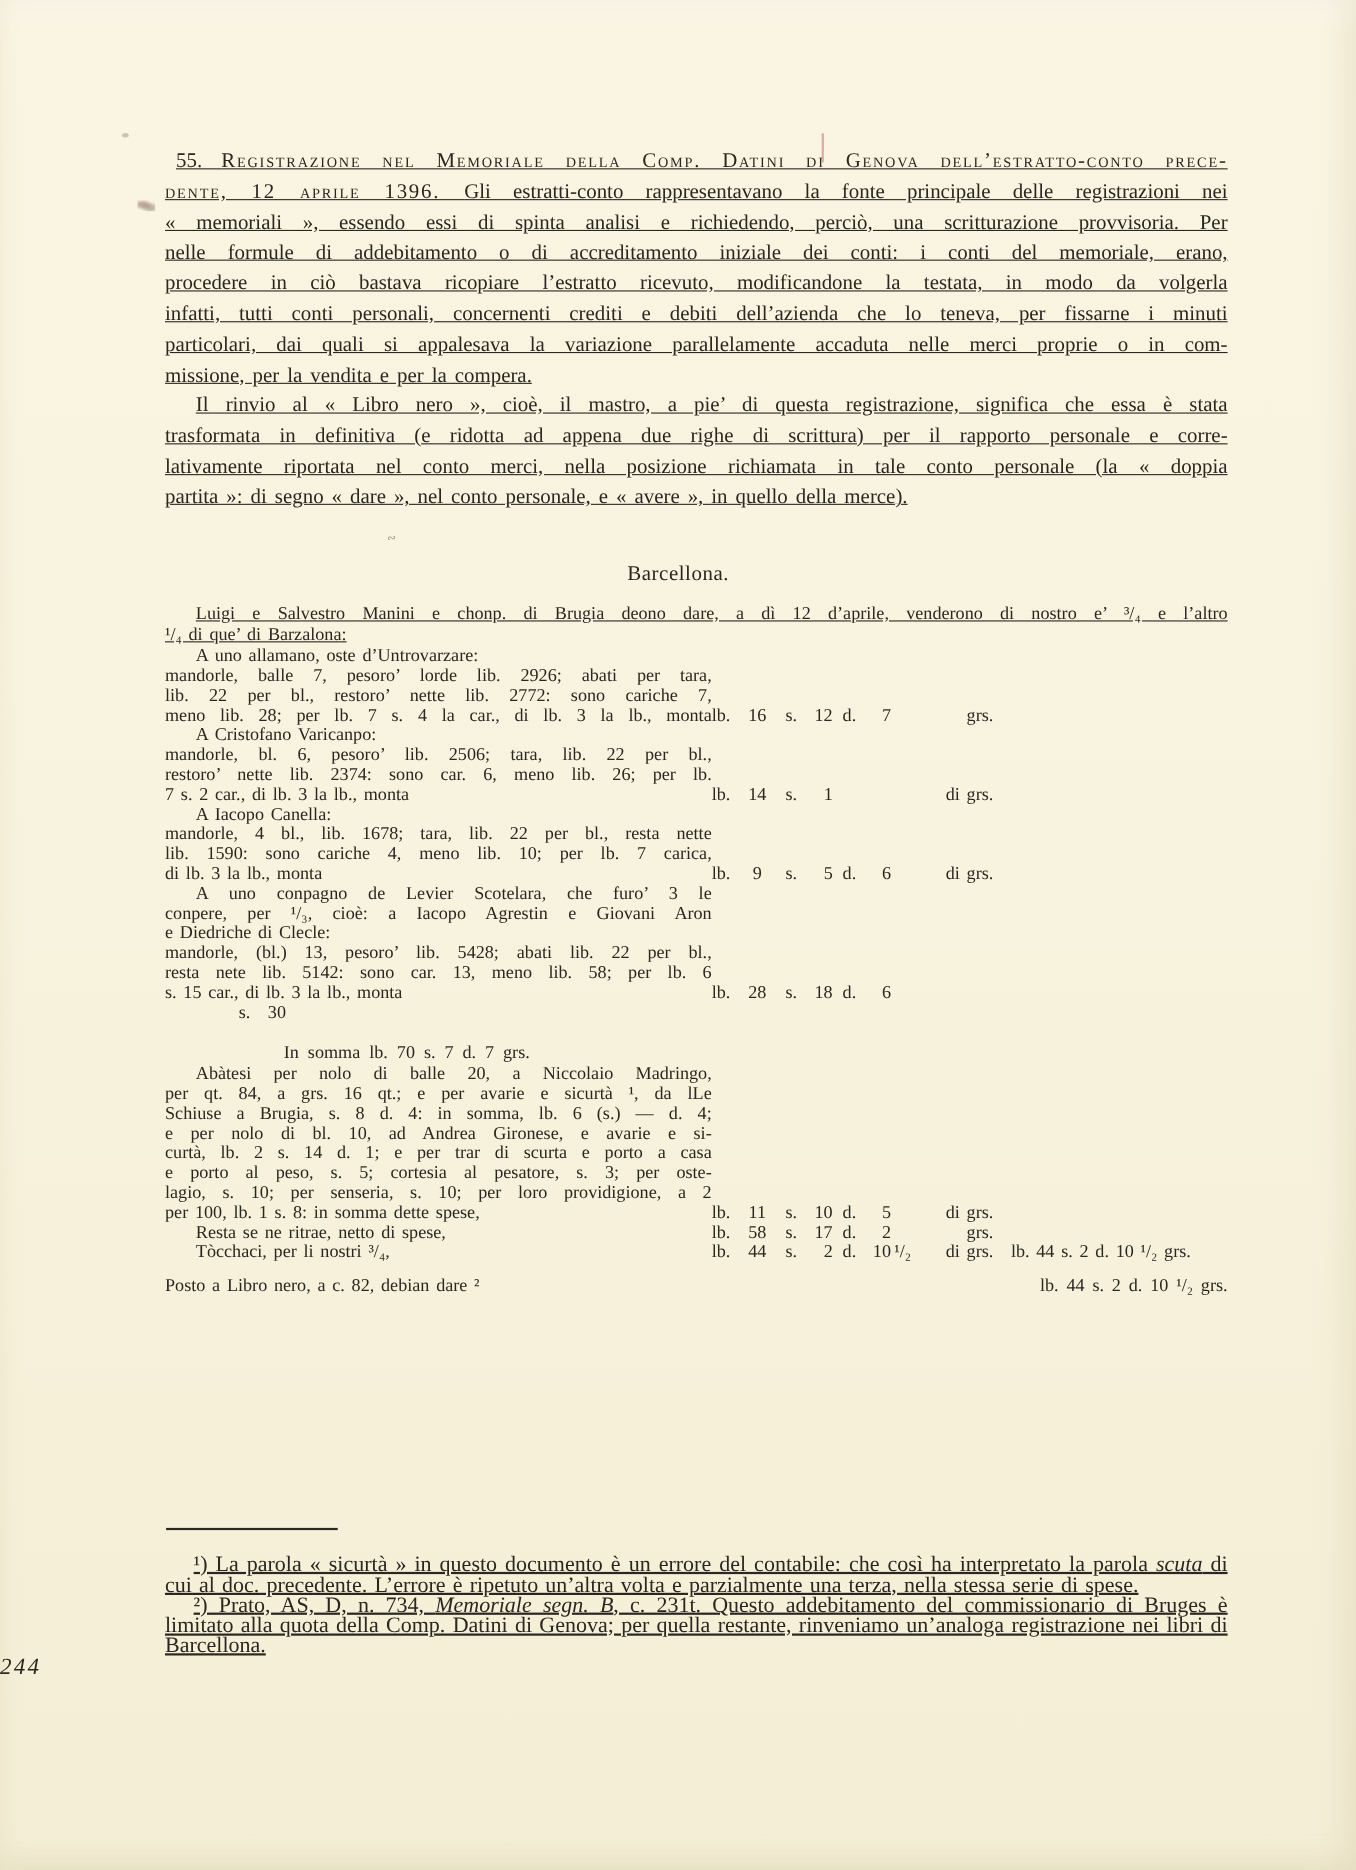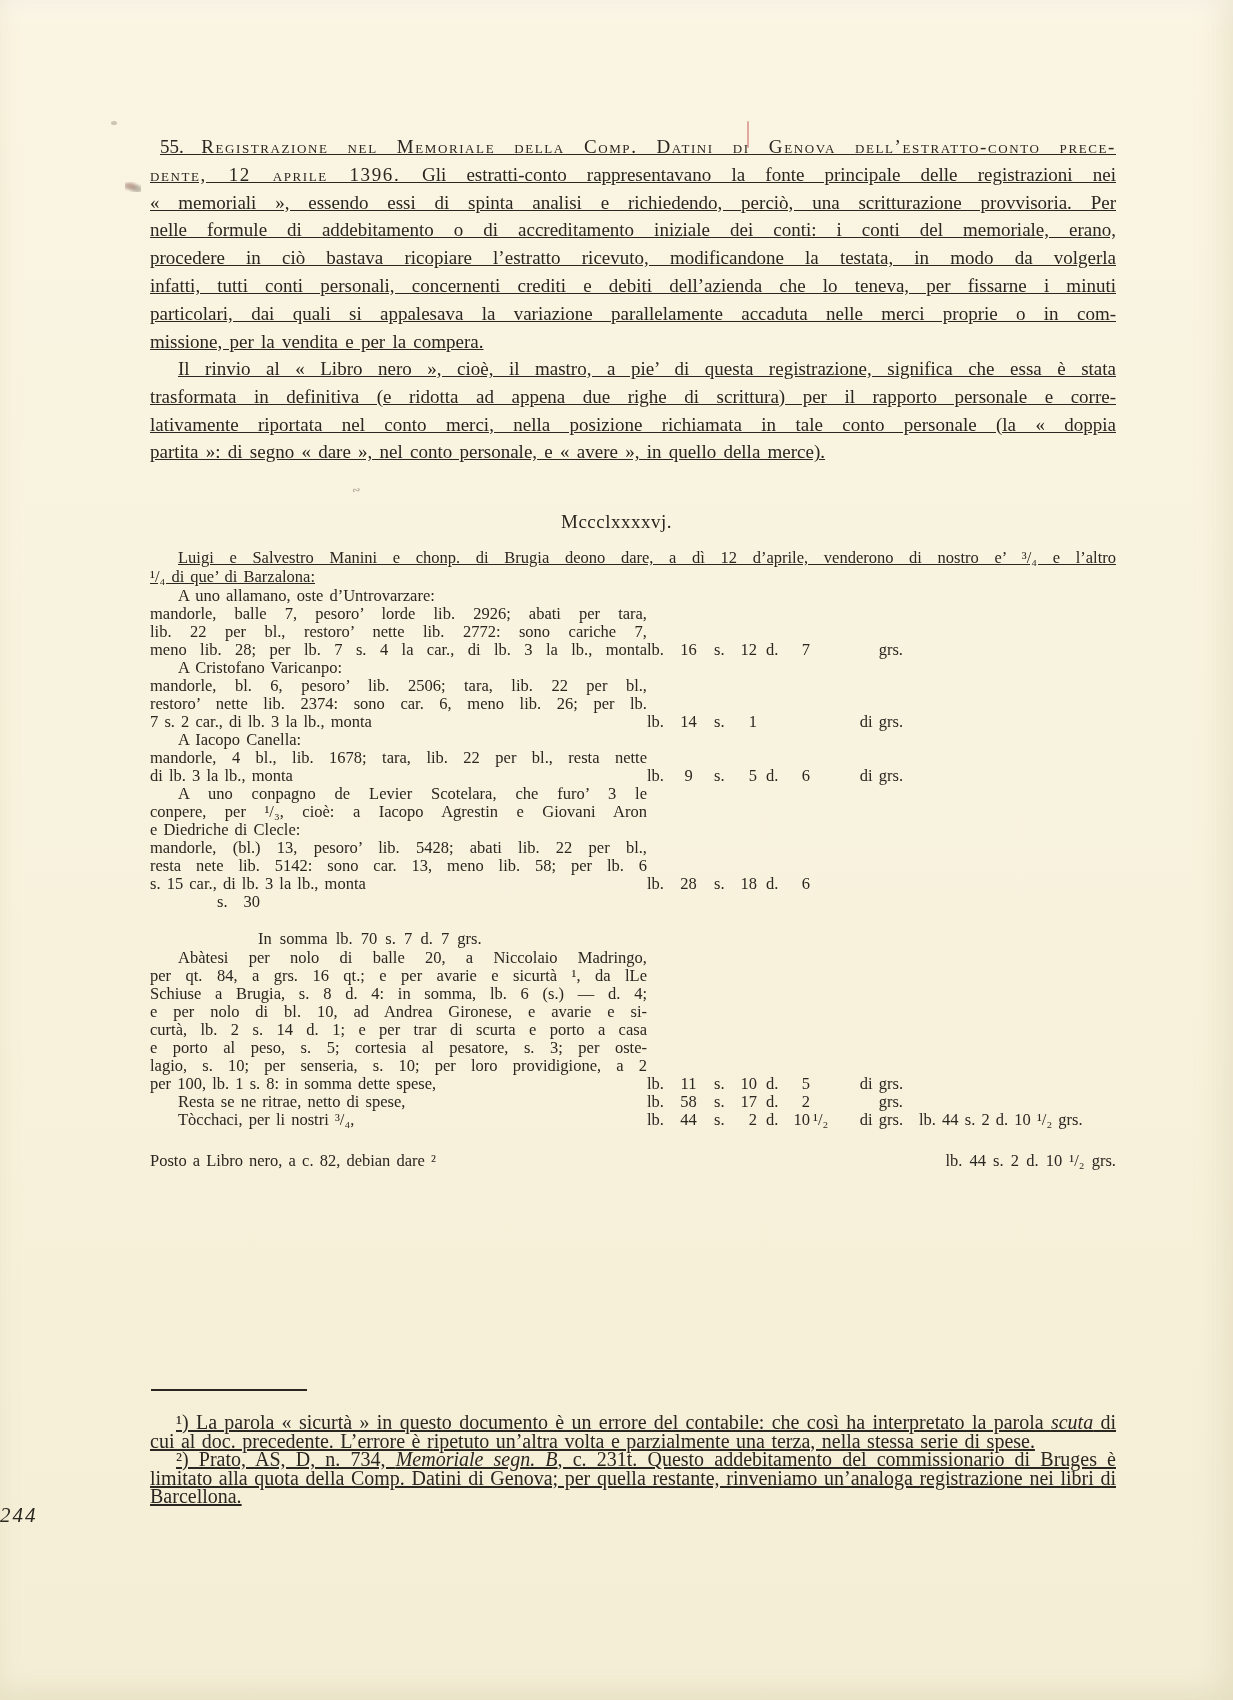--- a/index.html
+++ b/index.html
@@ -31,21 +31,21 @@
   .lt{width:497px;}
   .amt{display:flex;white-space:pre;}
   .c-l1{width:27px;} .c-v1{width:29px;text-align:center;}
   .c-l2{width:21px;margin-left:11px;} .c-v2{width:22px;text-align:right;}
   .c-l3{width:21px;margin-left:9px;} .c-v3{width:23px;text-align:right;}
   .c-f{width:29px;padding-left:3px;}
   .c-u{width:61px;text-align:right;}
   .c-x{margin-left:16px;}
   .somma{margin:18px 0 0 108px;word-spacing:4px;}
   .spese{margin-top:18px;}
-  .posto{display:flex;margin-top:22px;line-height:19px;align-items:flex-end;}
+  .posto{display:flex;margin-top:12px;line-height:19px;align-items:flex-end;}
   .posto .pr{margin-left:auto;word-spacing:3px;}
   .footrule{position:absolute;left:151px;top:1389px;width:156px;height:2px;background:#2a2620;}
   .footnotes{position:absolute;left:150px;top:1413px;width:966px;
     font-size:20px;line-height:18.6px;word-spacing:1.5px;}
   .fnp{text-align:justify;text-indent:26px;}
   .pagenum{position:absolute;left:0;top:1503px;width:1183px;text-align:left;
     font-style:italic;font-size:21px;letter-spacing:2px;}
   
   .mark-red{position:absolute;left:747px;top:121px;width:2px;height:27px;
     background:#dc9a94;opacity:.85;border-radius:1px;}
@@ -79,21 +79,21 @@
       <div class="line "><span>missione, per la vendita e per la compera.</span></div>
     </div>
 
   <div class="block p2">
       <div class="line j i28"><span>Il rinvio al « Libro nero », cioè, il mastro, a pie’ di questa registrazione, significa che essa è stata</span></div>
       <div class="line j"><span>trasformata in definitiva (e ridotta ad appena due righe di scrittura) per il rapporto personale e corre-</span></div>
       <div class="line j"><span>lativamente riportata nel conto merci, nella posizione richiamata in tale conto personale (la « doppia</span></div>
       <div class="line "><span>partita »: di segno « dare », nel conto personale, e « avere », in quello della merce).</span></div>
     </div>
 
-  <div class="roman">Mccclxxxxvj.</div>
+  <div class="roman">Barcellona.</div>
 
   <div class="ledger">
     <div>
         <div class="line j i28"><span>Luigi e Salvestro Manini e chonp. di Brugia deono dare, a dì 12 d’aprile, venderono di nostro e’ ³/₄ e l’altro</span></div>
         <div class="line "><span>¹/₄ di que’ di Barzalona:</span></div>
       </div>
     <div class="rows">
         <div class="row">
           <div class="lt i28">A uno allamano, oste d’Untrovarzare:</div>
         </div>
@@ -120,20 +120,23 @@
           <div class="lt ">7 s. 2 car., di lb. 3 la lb., monta</div>
           <div class="amt"><span class="c-l1">lb.</span><span class="c-v1">14</span><span class="c-l2">s.</span><span class="c-v2">1</span><span class="c-l3"></span><span class="c-v3"></span><span class="c-f"></span><span class="c-u">di grs.</span></div>
         </div>
         <div class="row">
           <div class="lt i28">A Iacopo Canella:</div>
         </div>
         <div class="row">
           <div class="lt j">mandorle, 4 bl., lib. 1678; tara, lib. 22 per bl., resta nette</div>
         </div>
         <div class="row">
+          <div class="lt j">lib. 1590: sono cariche 4, meno lib. 10; per lb. 7 carica,</div>
+        </div>
+        <div class="row">
           <div class="lt ">di lb. 3 la lb., monta</div>
           <div class="amt"><span class="c-l1">lb.</span><span class="c-v1">9</span><span class="c-l2">s.</span><span class="c-v2">5</span><span class="c-l3">d.</span><span class="c-v3">6</span><span class="c-f"></span><span class="c-u">di grs.</span></div>
         </div>
         <div class="row">
           <div class="lt j i28">A uno conpagno de Levier Scotelara, che furo’ 3 le</div>
         </div>
         <div class="row">
           <div class="lt j">conpere, per ¹/₃, cioè: a Iacopo Agrestin e Giovani Aron</div>
         </div>
         <div class="row">

